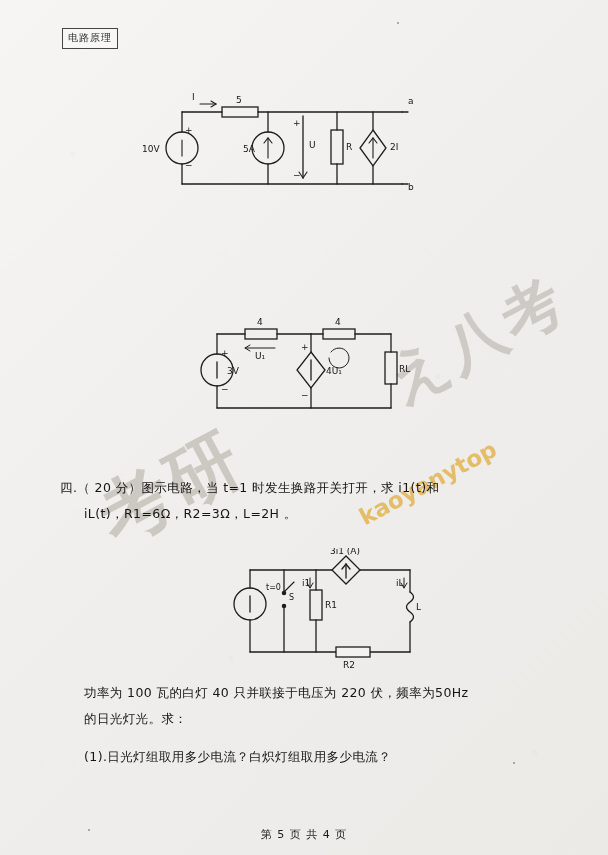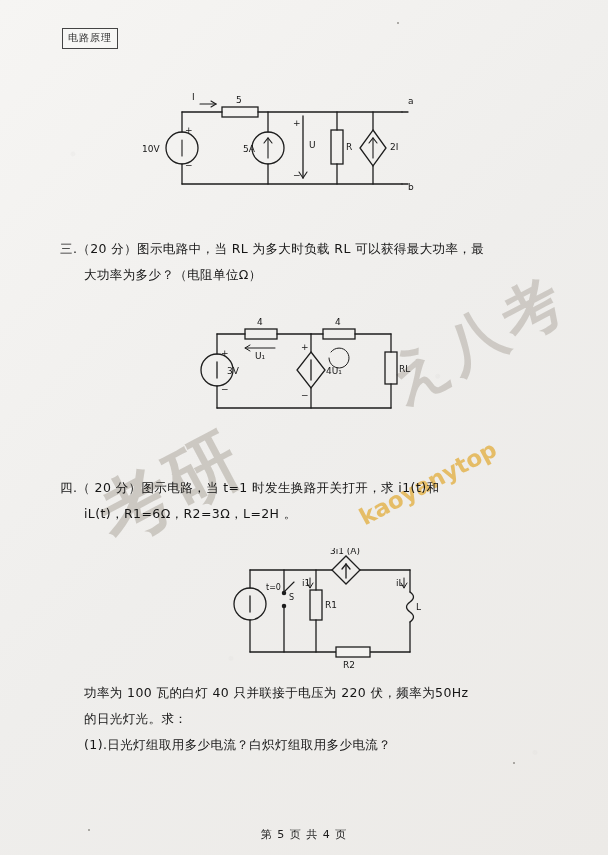--- a/index.html
+++ b/index.html
@@ -155,24 +155,20 @@
         <text x="268" y="18">a</text>
         <text x="268" y="104">b</text>
         <text x="45" y="47" font-size="9">+</text>
         <text x="45" y="82" font-size="9">−</text>
         <text x="153" y="40" font-size="9">+</text>
         <text x="153" y="92" font-size="9">−</text>
       </g>
     </svg>
   </div>
 
-  <div class="qtext" style="left:60px;top:236px;width:500px;">
-    <span class="q-line">三.（20 分）图示电路中，当 RL 为多大时负载 RL 可以获得最大功率，最</span>
-    <span class="q-line indent">大功率为多少？（电阻单位Ω）</span>
-  </div>
 
   <div class="fig" style="left:195px;top:312px;">
     <svg width="230" height="110" viewBox="0 0 230 110">
       <g stroke="#1d1d1d" stroke-width="1.3" fill="none" stroke-linecap="round">
 
         <path d="M22 22 L50 22"></path>
         <rect x="50" y="17" width="32" height="10"></rect>
         <path d="M82 22 L116 22"></path>
         <rect x="128" y="17" width="32" height="10"></rect>
         <path d="M160 22 L196 22"></path>
@@ -271,21 +267,21 @@
         <text x="93" y="60">R1</text>
         <text x="111" y="120">R2</text>
         <text x="184" y="62">L</text>
       </g>
     </svg>
   </div>
 
   <div class="qtext" style="left:60px;top:680px;width:520px;">
     <span class="q-line indent">功率为 100 瓦的白灯 40 只并联接于电压为 220 伏，频率为50Hz</span>
     <span class="q-line indent">的日光灯光。求：</span>
-    <span class="q-line indent" style="display:block;">(1).日光灯组取用多少电流？白炽灯组取用多少电流？</span>
+    <span class="q-line indent" style="display:block;margin-top:12px;">(1).日光灯组取用多少电流？白炽灯组取用多少电流？</span>
   </div>
 
   <div class="footer">第 5 页 共 4 页</div>
 
   <div class="speck" style="left:397px;top:22px;width:2px;height:2px;"></div>
   <div class="speck" style="left:513px;top:762px;width:2px;height:2px;"></div>
   <div class="speck" style="left:88px;top:829px;width:2px;height:2px;"></div>
 </div>
 
 </body></html>

